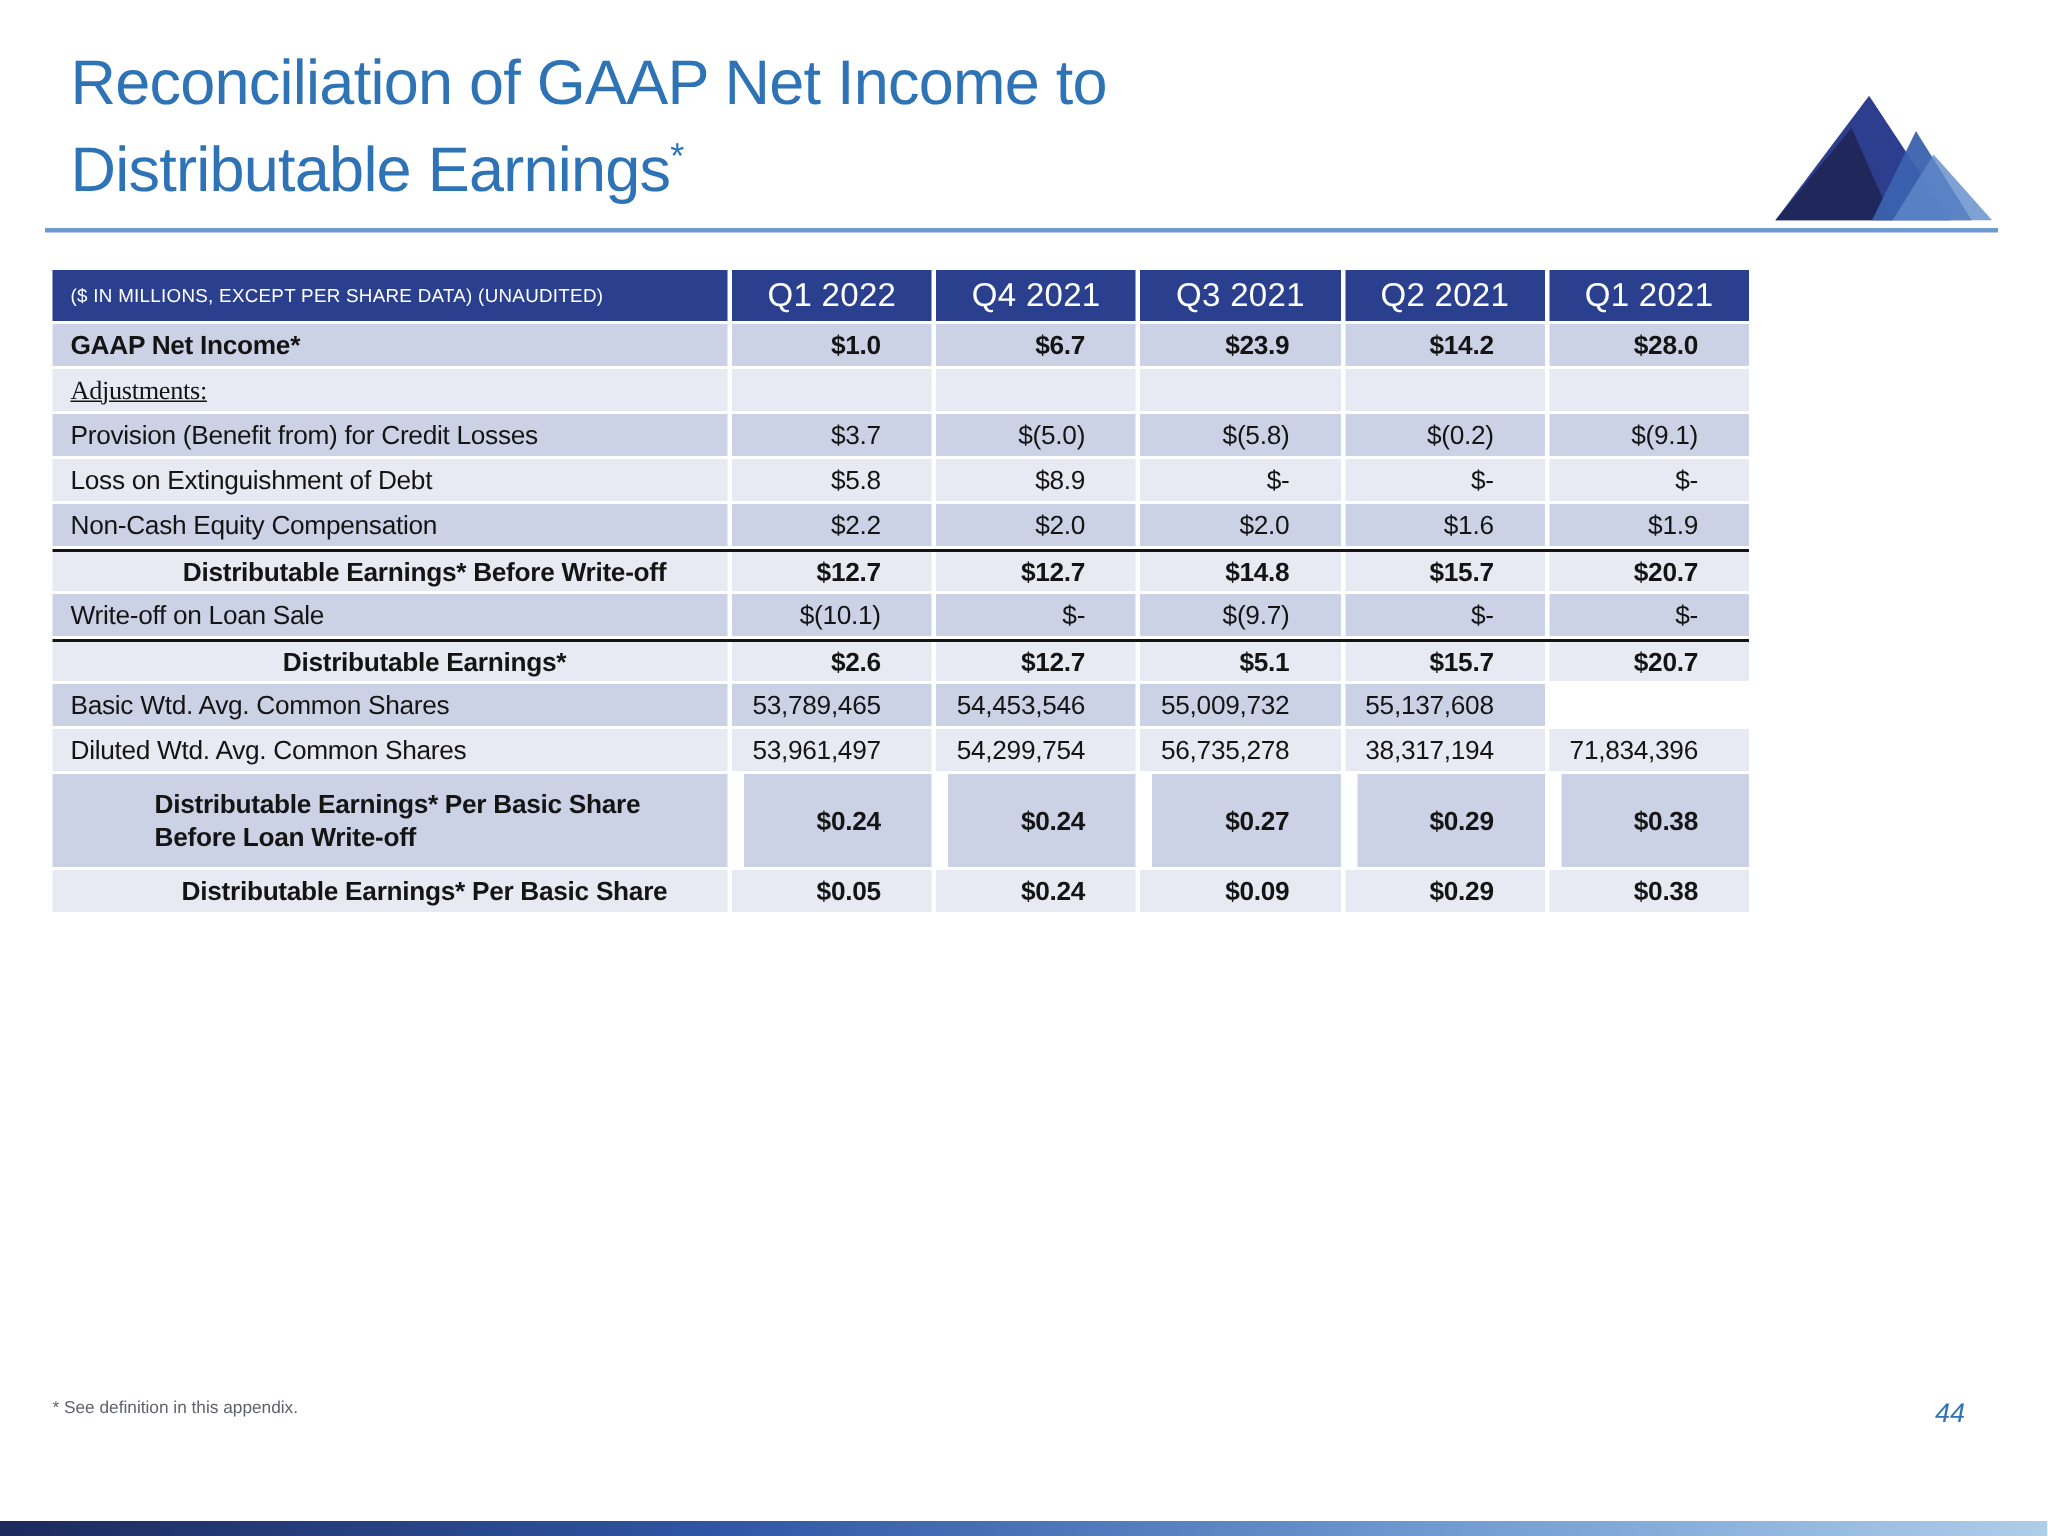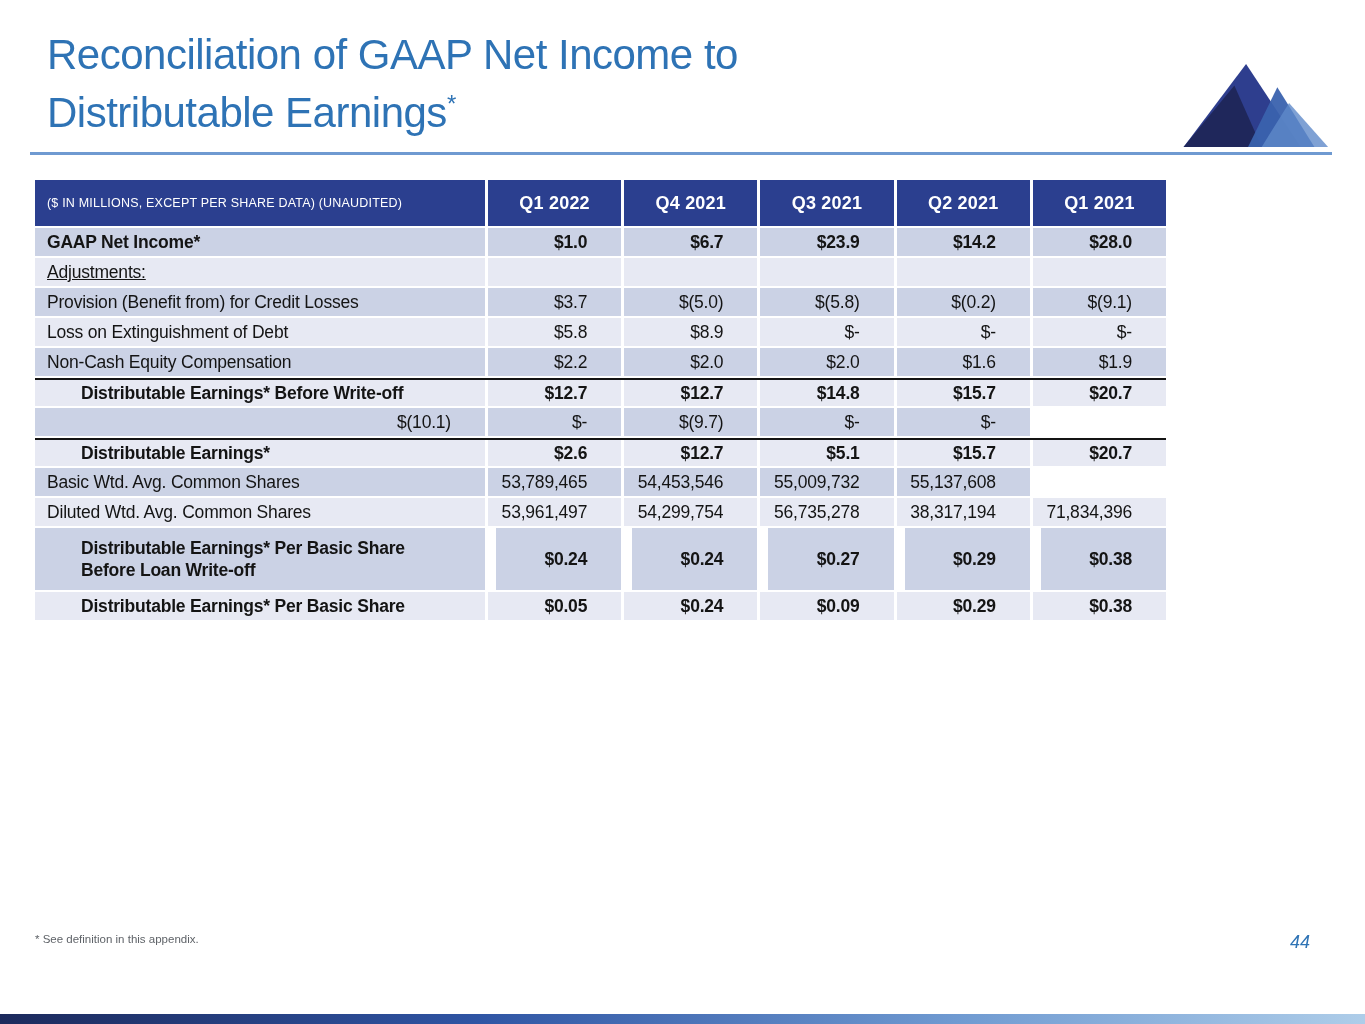--- a/index.html
+++ b/index.html
@@ -17,35 +17,35 @@
 
   .logo{position:absolute; top:50px; right:33px; width:166px; height:102px;}
 
   .title-rule{position:absolute; left:30px; top:152px; width:1302px; height:3px;
     background:var(--rule-blue);}
 
   .fin-table{position:absolute; left:35px; top:180px; width:1131px; font-size:17.5px;
     letter-spacing:-0.2px; color:var(--ink);}
   .t-row{display:grid; grid-template-columns:450px repeat(5,1fr); column-gap:3px;}
 
-  .t-header{height:46px; margin-bottom:2px;}
+  .t-header{height:34px; margin-bottom:2px;}
   .t-header > div{background:var(--header-navy); color:#fff; display:flex; align-items:center;}
   .h-label{font-size:12.5px; letter-spacing:0.2px; padding-left:12px; font-weight:400;}
-  .h-cell{justify-content:center; font-size:18px; font-weight:700; letter-spacing:0.2px;}
+  .h-cell{justify-content:center; font-size:22px; font-weight:400; letter-spacing:0.2px;}
 
   .row{height:28px; margin-bottom:2px;}
   .row.tall{height:62px;gap:11px;}
   .row > div{display:flex; align-items:center;}
   .row.dark > div{background:var(--row-dark);}
   .row.light > div{background:var(--row-light);}
   .r-label{padding-left:12px; justify-content:flex-start;}
   .r-val{justify-content:flex-end; padding-right:34px;}
   .row.bold .r-label, .row.bold .r-val{font-weight:700;}
-  .row.indent .r-label{padding-left:46px;}
-  .row.underline .r-label span{text-decoration:underline;}
+  .row.indent .r-label{padding-left:46px;justify-content:center;}
+  .row.underline .r-label span{text-decoration:underline;font-family:Liberation Serif, serif;}
   .row.rule-top{border-top:2px solid var(--ink);}
   .row.tall .r-label span{display:inline-block; max-width:360px; line-height:1.28;}
 
   .footnote{position:absolute; left:35px; top:933px; font-size:11.5px; color:#5f6368;}
   .pagenum{position:absolute; left:1290px; top:932px; font-size:18px; font-style:italic;
     color:var(--accent-blue);}
 
   .bottom-bar{position:absolute; left:0; bottom:0; width:1365px; height:10px;
     background:linear-gradient(to right,#1c2a5c 0%, #2f55a4 35%, #6f9ad1 70%, #aecde9 100%);}
 </style>
@@ -132,20 +132,23 @@
           <div class="r-label">
             <span>Distributable Earnings* Before Write-off</span>
           </div>
           <div class="r-val">$12.7</div>
           <div class="r-val">$12.7</div>
           <div class="r-val">$14.8</div>
           <div class="r-val">$15.7</div>
           <div class="r-val">$20.7</div>
         </div>
         <div class="t-row row dark">
+          <div class="r-label">
+            <span>Write-off on Loan Sale</span>
+          </div>
           <div class="r-val">$(10.1)</div>
           <div class="r-val">$-</div>
           <div class="r-val">$(9.7)</div>
           <div class="r-val">$-</div>
           <div class="r-val">$-</div>
         </div>
         <div class="t-row row light bold indent rule-top">
           <div class="r-label">
             <span>Distributable Earnings*</span>
           </div>

